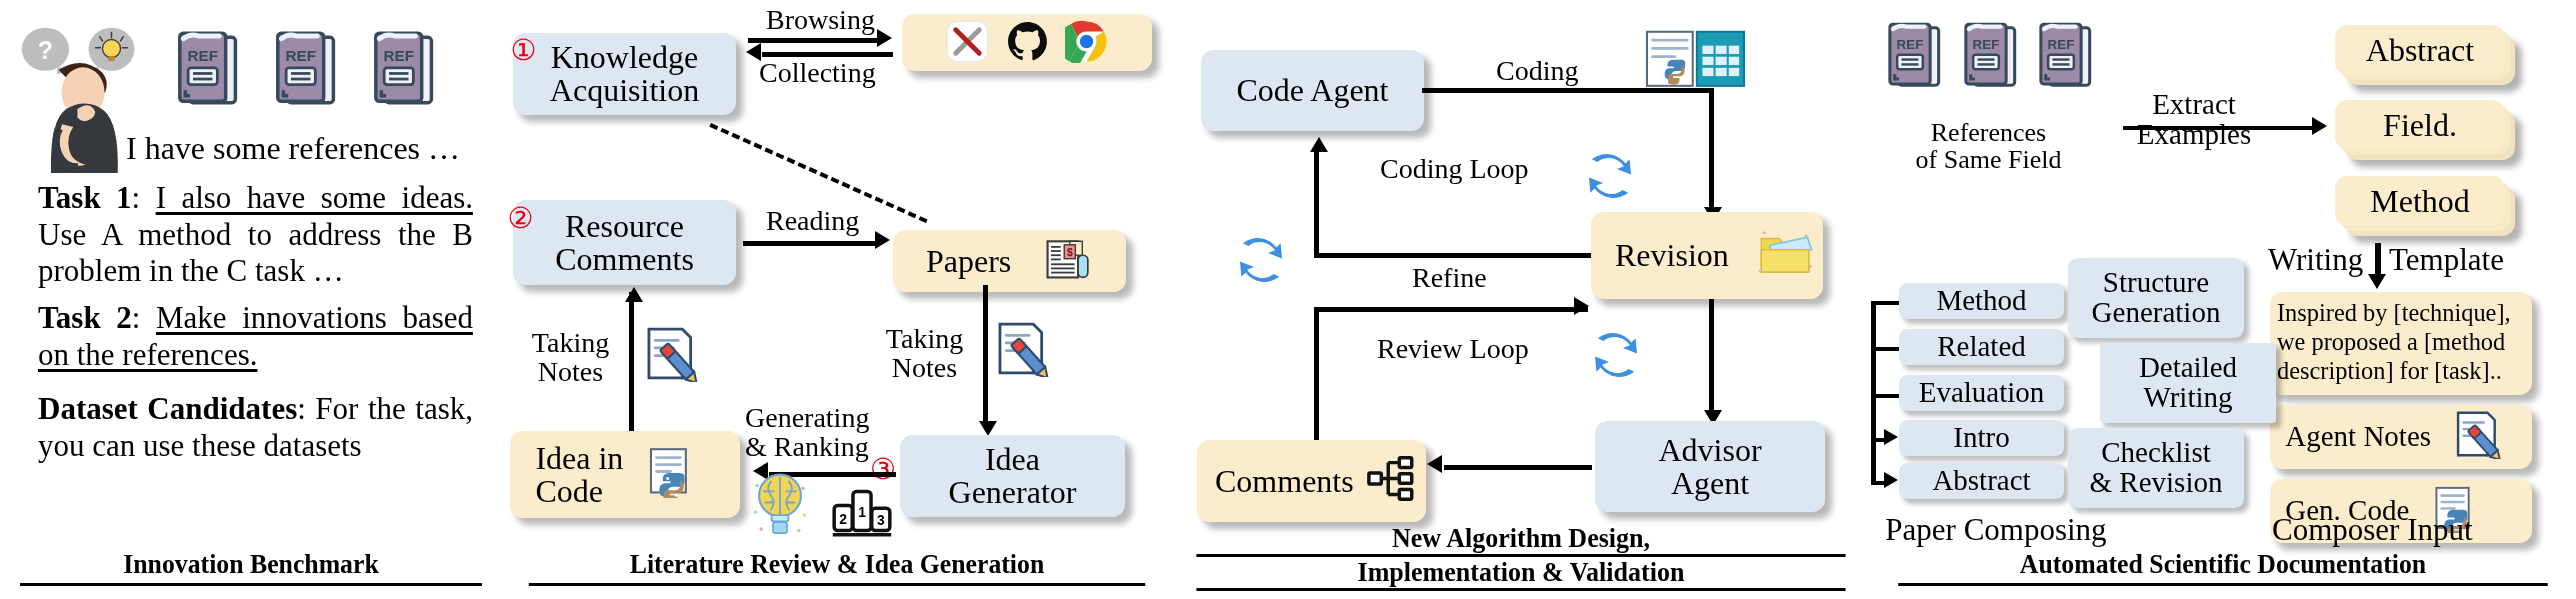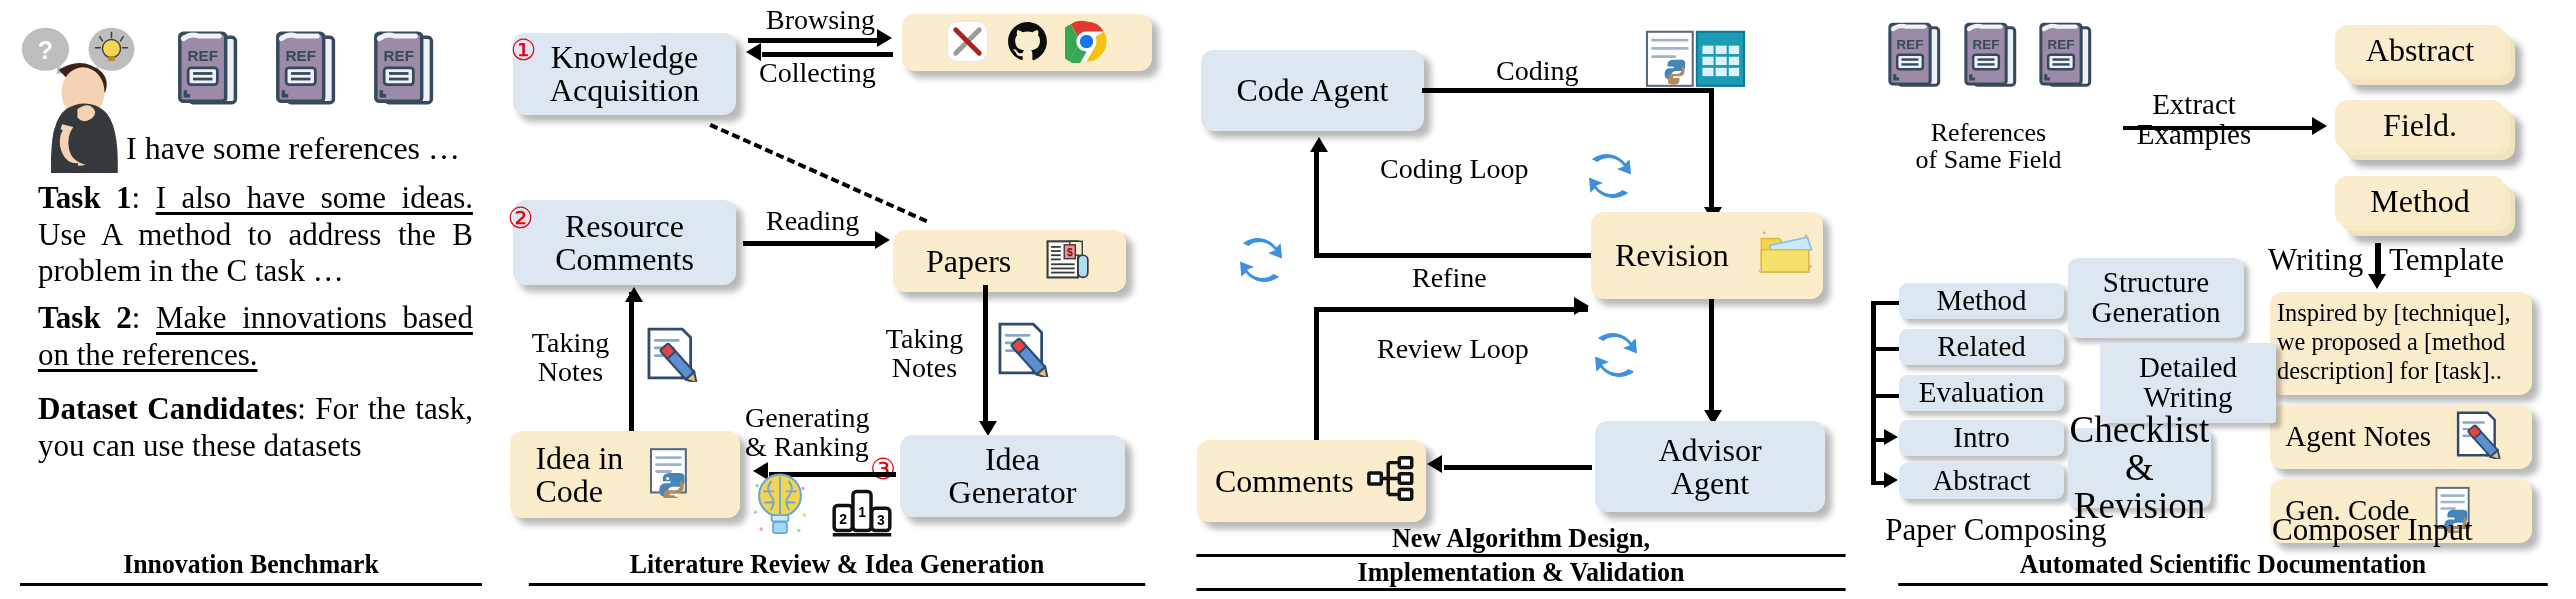--- a/index.html
+++ b/index.html
@@ -641,21 +641,21 @@
       <span>Structure</span><br>
       <span>Generation</span>
     </span>
   </div>
   <div class="box blue" style="left:198px;top:343px;width:176px;height:80px;font-size:29px;border-radius:3px;box-shadow:4.9px 4.9px 5.6px rgba(0,0,0,.26);margin-left:32px;">
     <span class="lbl">
       <span>Detailed</span><br>
       <span>Writing</span>
     </span>
   </div>
-  <div class="box blue" style="left:198px;top:428px;width:143px;height:80px;font-size:37px;border-radius:9.8px;box-shadow:4.9px 4.9px 5.6px rgba(0,0,0,.26);">
+  <div class="box blue" style="left:198px;top:428px;width:176px;height:80px;font-size:29px;border-radius:9.8px;box-shadow:4.9px 4.9px 5.6px rgba(0,0,0,.26);">
     <span class="lbl">
       <span>Checklist</span><br>
       <span>&amp; Revision</span>
     </span>
   </div>
 
   <div class="lab" style="left:15.3px;top:514px;font-size:31px;">Paper Composing</div>
   <div class="lab" style="left:402px;top:514px;font-size:31px;">Composer Input</div>
 
   <div class="caption" style="left:0;width:706px;">Automated Scientific Documentation</div>

